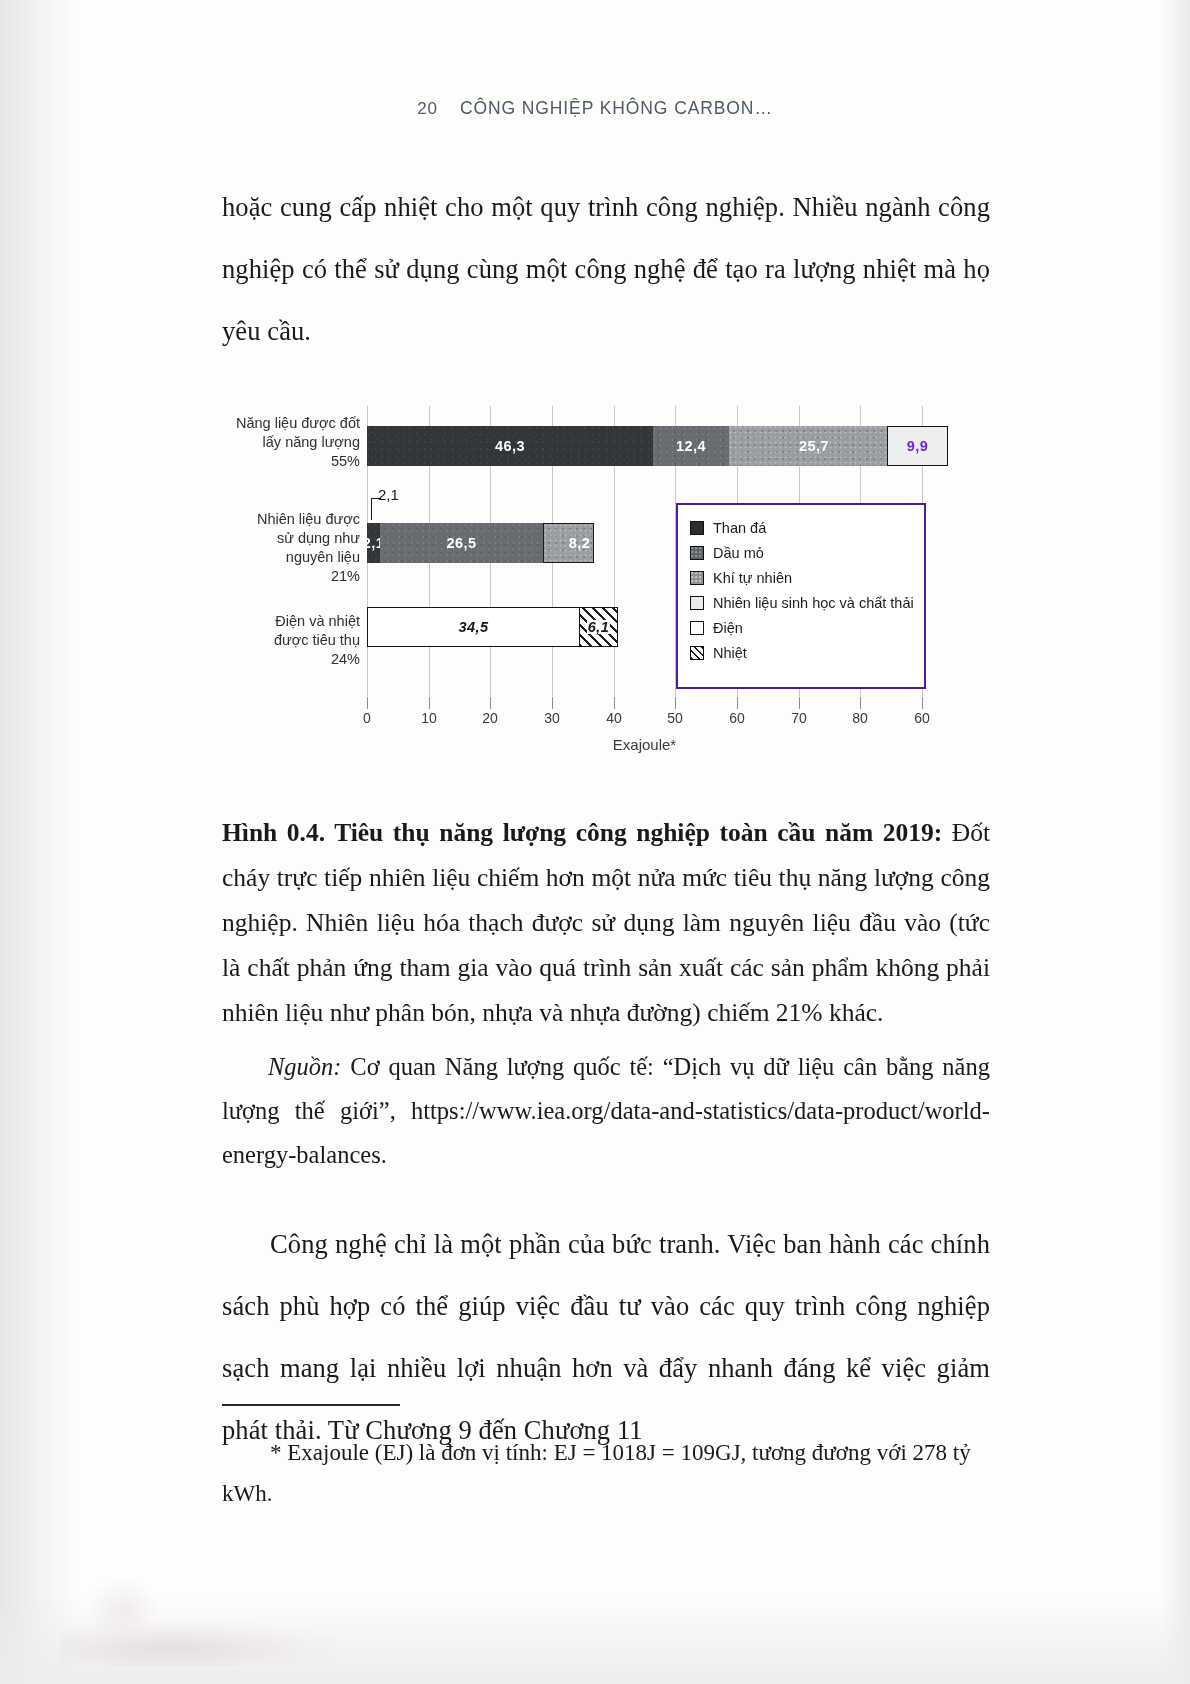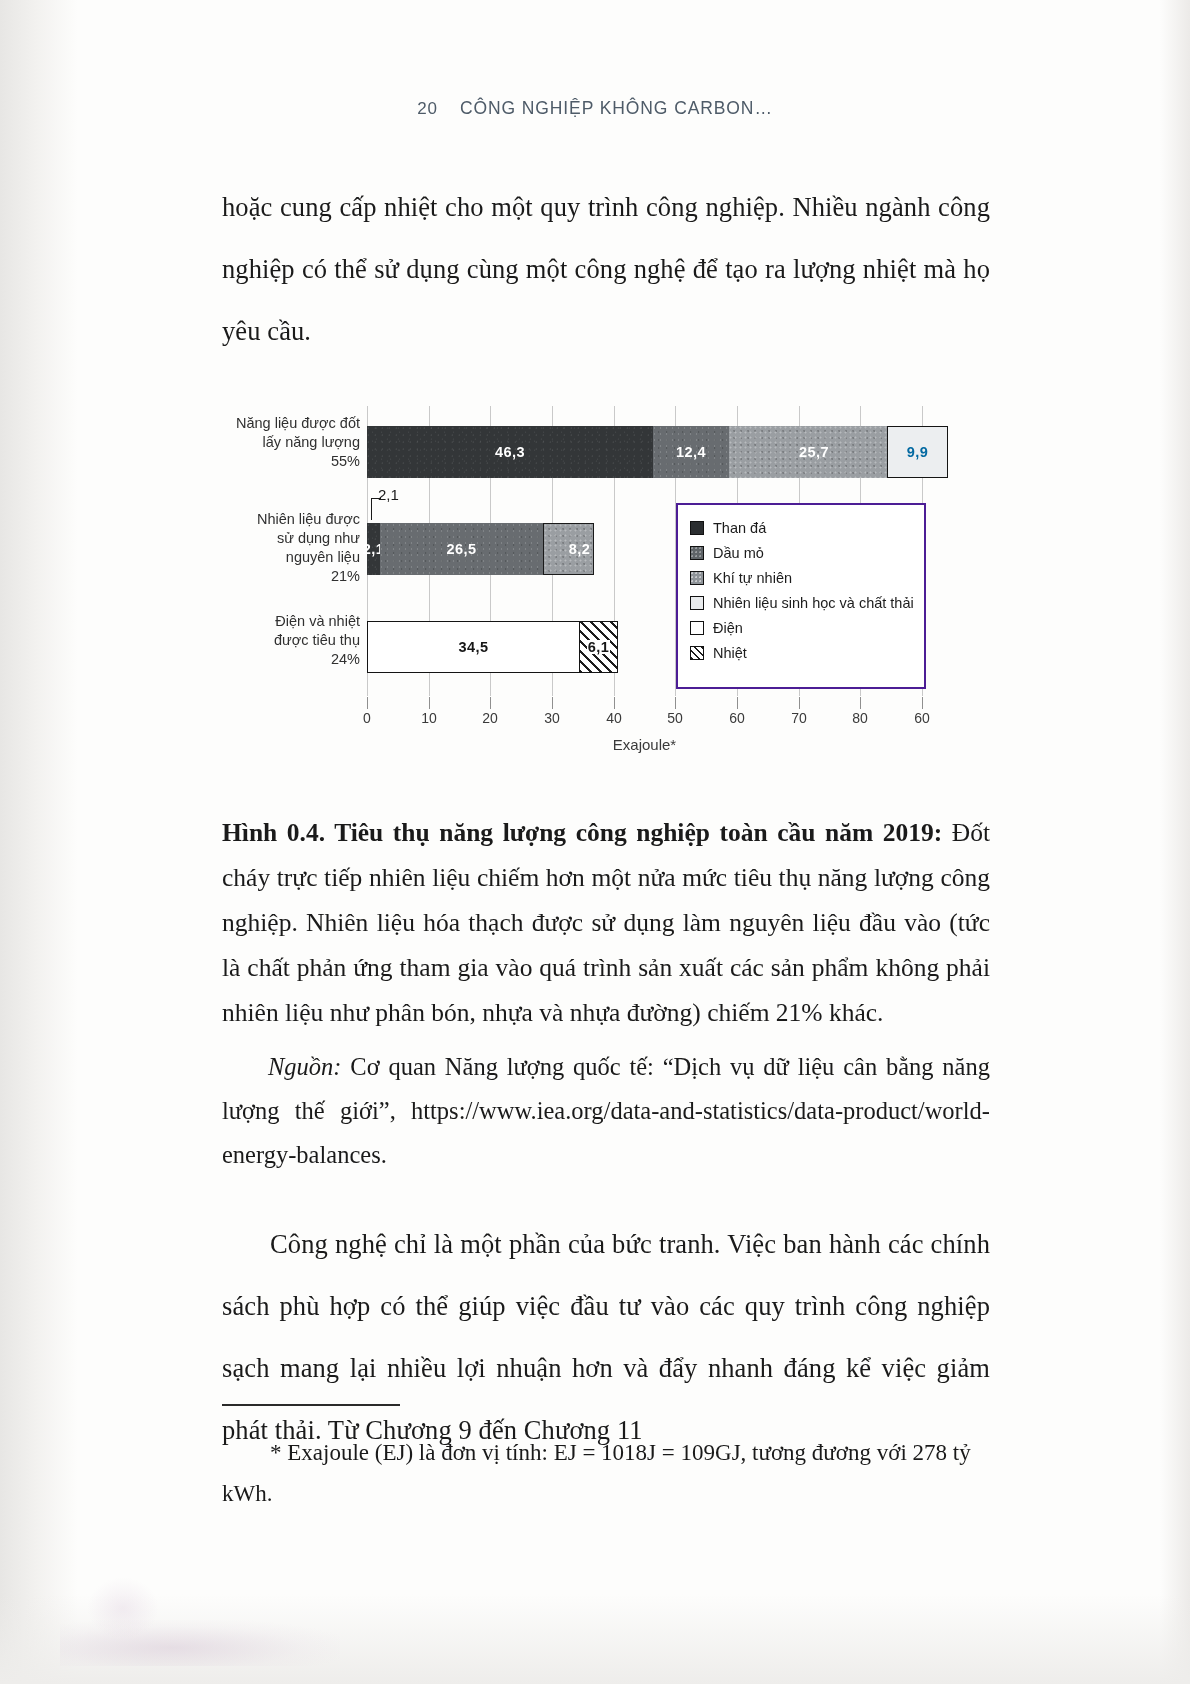--- a/index.html
+++ b/index.html
@@ -123,21 +123,21 @@
     left: 145px;
     width: 555px;
     text-align: center;
     font-size: 15px;
     color: #3a3a3a;
   }
 
   .bar-row {
     position: absolute;
     left: 0;
-    height: 52px;
+    height: 40px;
   }
   .seg {
     position: absolute;
     top: 0; bottom: 0;
     display: flex;
     align-items: center;
     justify-content: center;
     font-size: 14.5px;
     font-weight: 700;
     letter-spacing: 0.4px;
@@ -165,21 +165,21 @@
   .fill-gas {
     background-color: #9a9ea2;
     background-image:
       radial-gradient(circle at 30% 30%, rgba(255,255,255,0.30) 0.8px, transparent 1.2px),
       radial-gradient(circle at 75% 70%, rgba(0,0,0,0.20) 0.8px, transparent 1.2px);
     background-size: 5px 5px, 7px 7px;
     color: #ffffff;
   }
   .fill-bio {
     background-color: #eceef0;
-    color: #0369a1;
+    color: #6d28d9;
   }
   .fill-elec {
     background-color: #ffffff;
     color: #161616;
   }
   .fill-heat {
     background-color: #ffffff;
     background-image: repeating-linear-gradient(
       45deg,
       #1d1d1d 0px, #1d1d1d 2px,
@@ -362,21 +362,21 @@
             <span>2,1</span>
           </div>
           <div class="seg fill-oil" style="left:13px; width:163px;">
             <span>26,5</span>
           </div>
           <div class="seg fill-gas" style="left:176px; width:51px; border:1.4px solid #1a1a1a;padding-left:22px;">
             <span>8,2</span>
           </div>
         </div>
 
-        <div class="bar-row" style="top:215px; width:555px;">
+        <div class="bar-row" style="top:201px; width:555px;font-style:italic;">
           <div class="seg fill-elec outline" style="left:0px; width:213px;">
             <span>34,5</span>
           </div>
           <div class="seg fill-heat outline" style="left:213px; width:38px; border-left:none;">
             <span style="background:#fff; padding:0 1px;">6,1</span>
           </div>
         </div>
 
         <div class="legend" style="left:309px; top:97px; width:250px;">
           <div class="legend-item">

